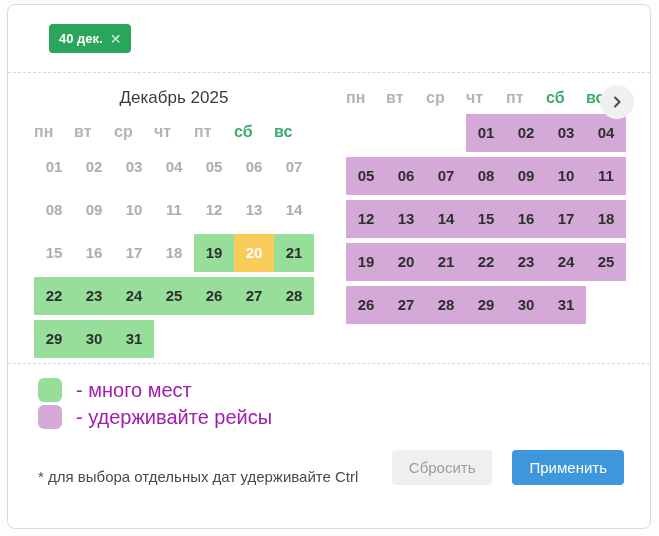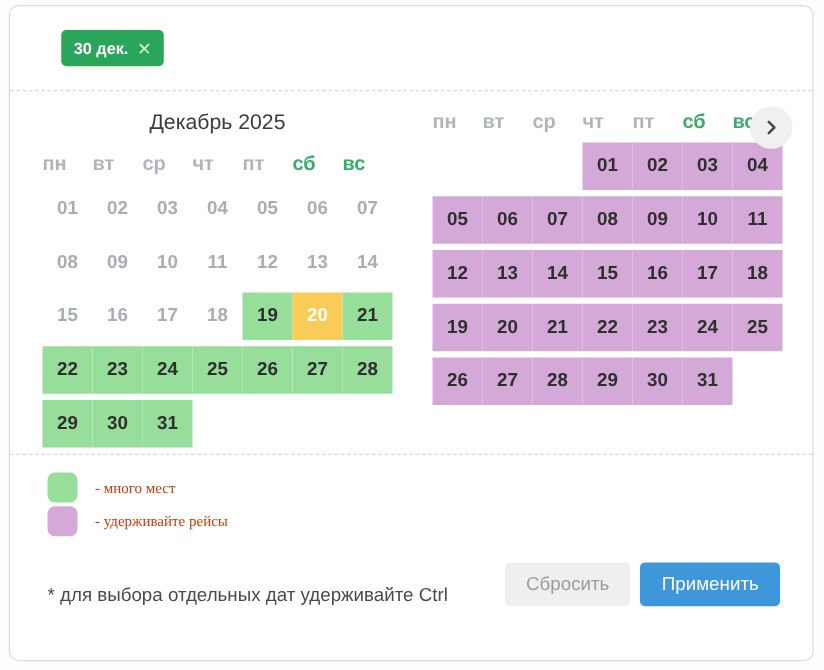--- a/index.html
+++ b/index.html
@@ -40,37 +40,37 @@
   .cell.purple{background:var(--purple);cursor:pointer;}
   .cell.empty{background:transparent;}
   .nav-next{position:absolute;top:12px;right:16px;width:34px;height:34px;border-radius:50%;
     background:var(--navBg);border:none;display:flex;align-items:center;justify-content:center;
     cursor:pointer;padding:0;}
   
   .separator{border-top:1px dashed var(--dash);margin:0;}
   .legend{padding:14px 0 8px 30px;}
   .legend-row{display:flex;align-items:center;margin-bottom:3px;}
   .swatch{width:24px;height:24px;border-radius:6px;margin-right:14px;flex:0 0 auto;}
-  .legend-label{font-size:12px;color:#c2410c;font-family:Liberation Serif, serif;}
+  .legend-label{font-size:20px;color:#a21caf;}
   
   .popup-footer{display:flex;align-items:flex-end;padding:10px 26px 0 30px;}
   .note{flex:1;font-size:15px;color:var(--note);}
   .btn{height:35px;border:none;border-radius:4px;font-size:15px;
     font-family:"Liberation Sans","DejaVu Sans",sans-serif;cursor:pointer;}
   .btn-reset{background:var(--resetBg);color:var(--resetText);padding:0 17px;margin-right:8px;}
-  .btn-apply{background:var(--blue);color:#fff;padding:0 17px;}
+  .btn-apply{background:var(--blue);color:#fff;padding:0 17px;margin-left:12px;}
 </style>
 </head>
 <body>
 
 <div class="popup">
 
   <div class="popup-header">
     <button class="badge">
-      <span>30 дек.</span>
+      <span>40 дек.</span>
       <span class="badge-close">✕</span>
     </button>
   </div>
 
   <div class="cal-section">
     <div class="cal">
       <div class="cal-title">Декабрь 2025</div>
       <div class="weekdays">
           <span class="wd">пн</span>
           <span class="wd">вт</span>

